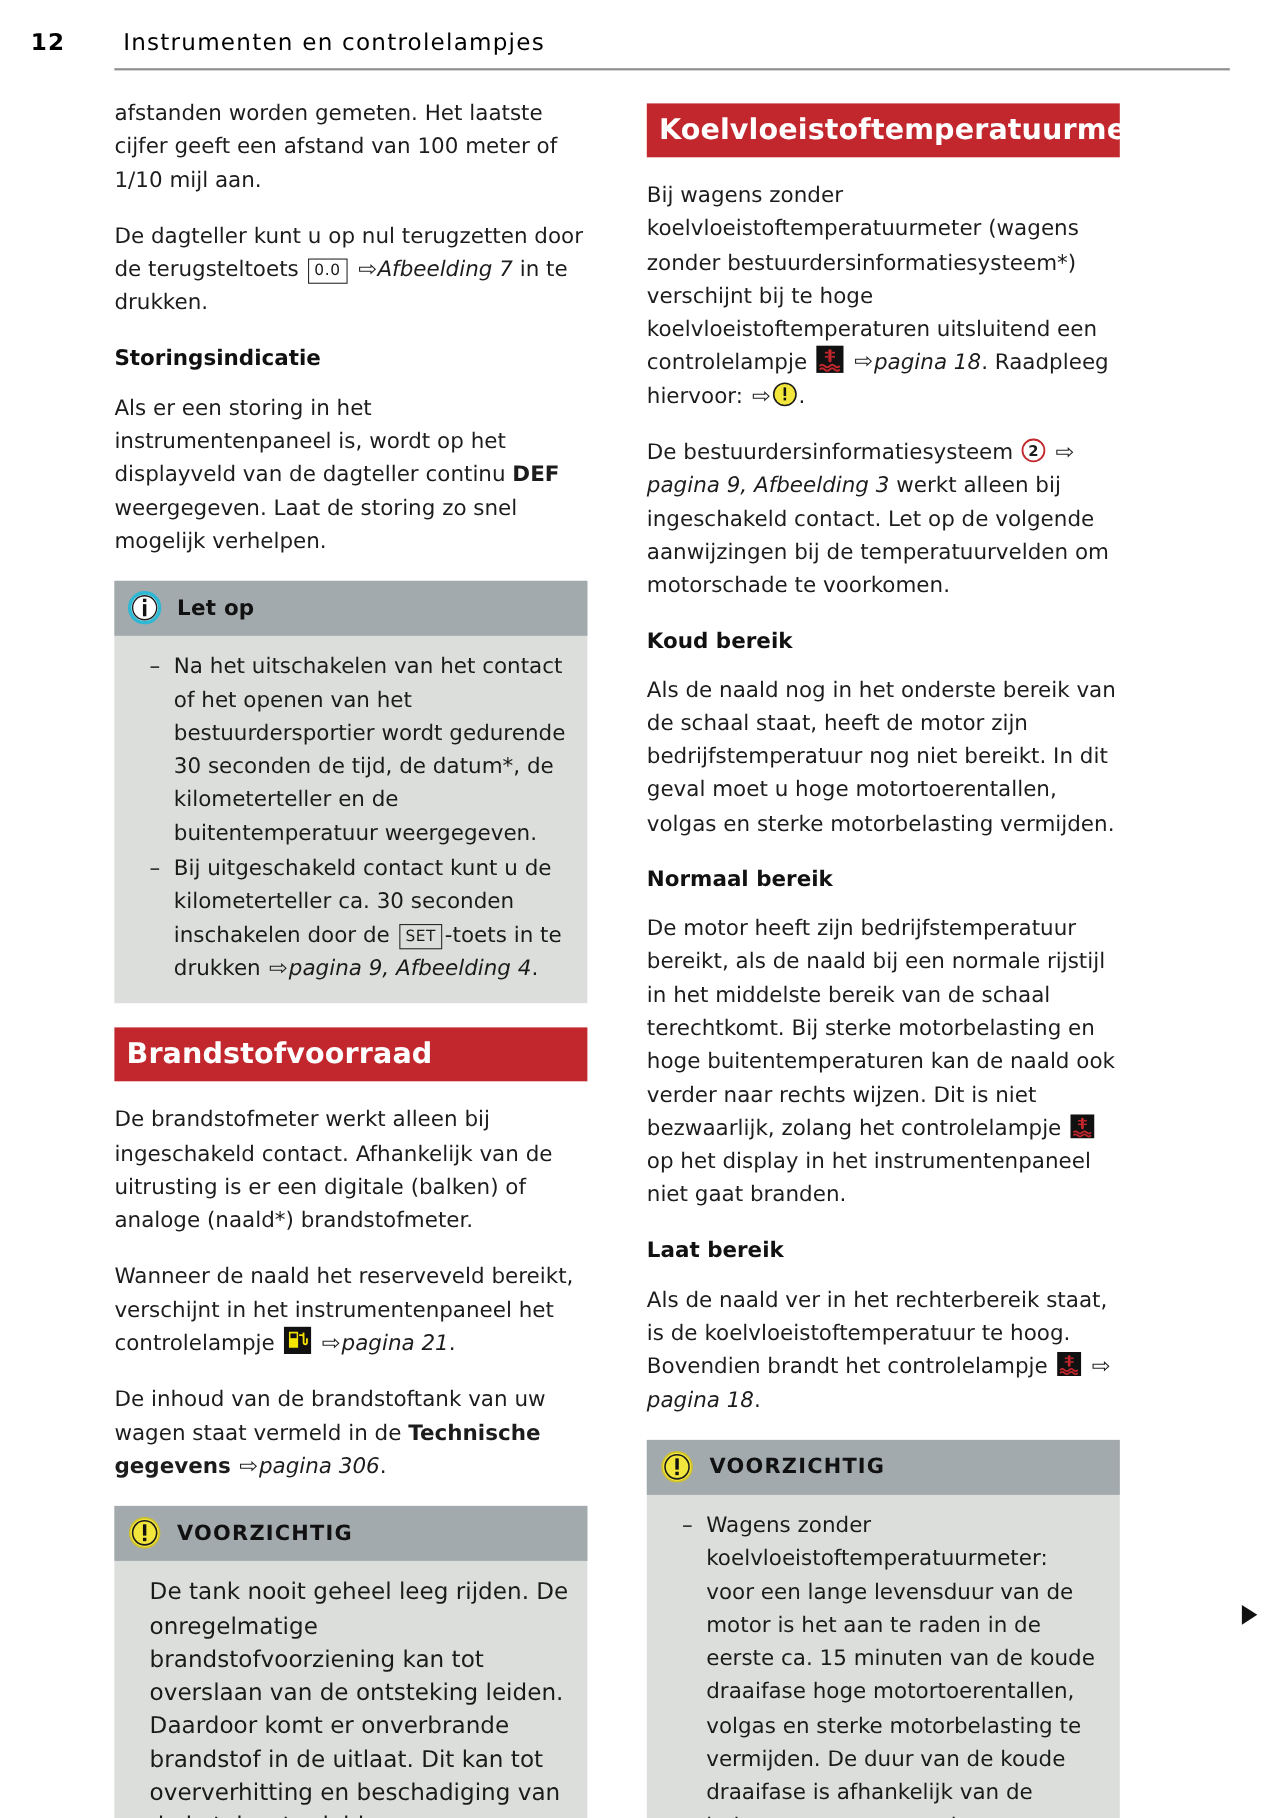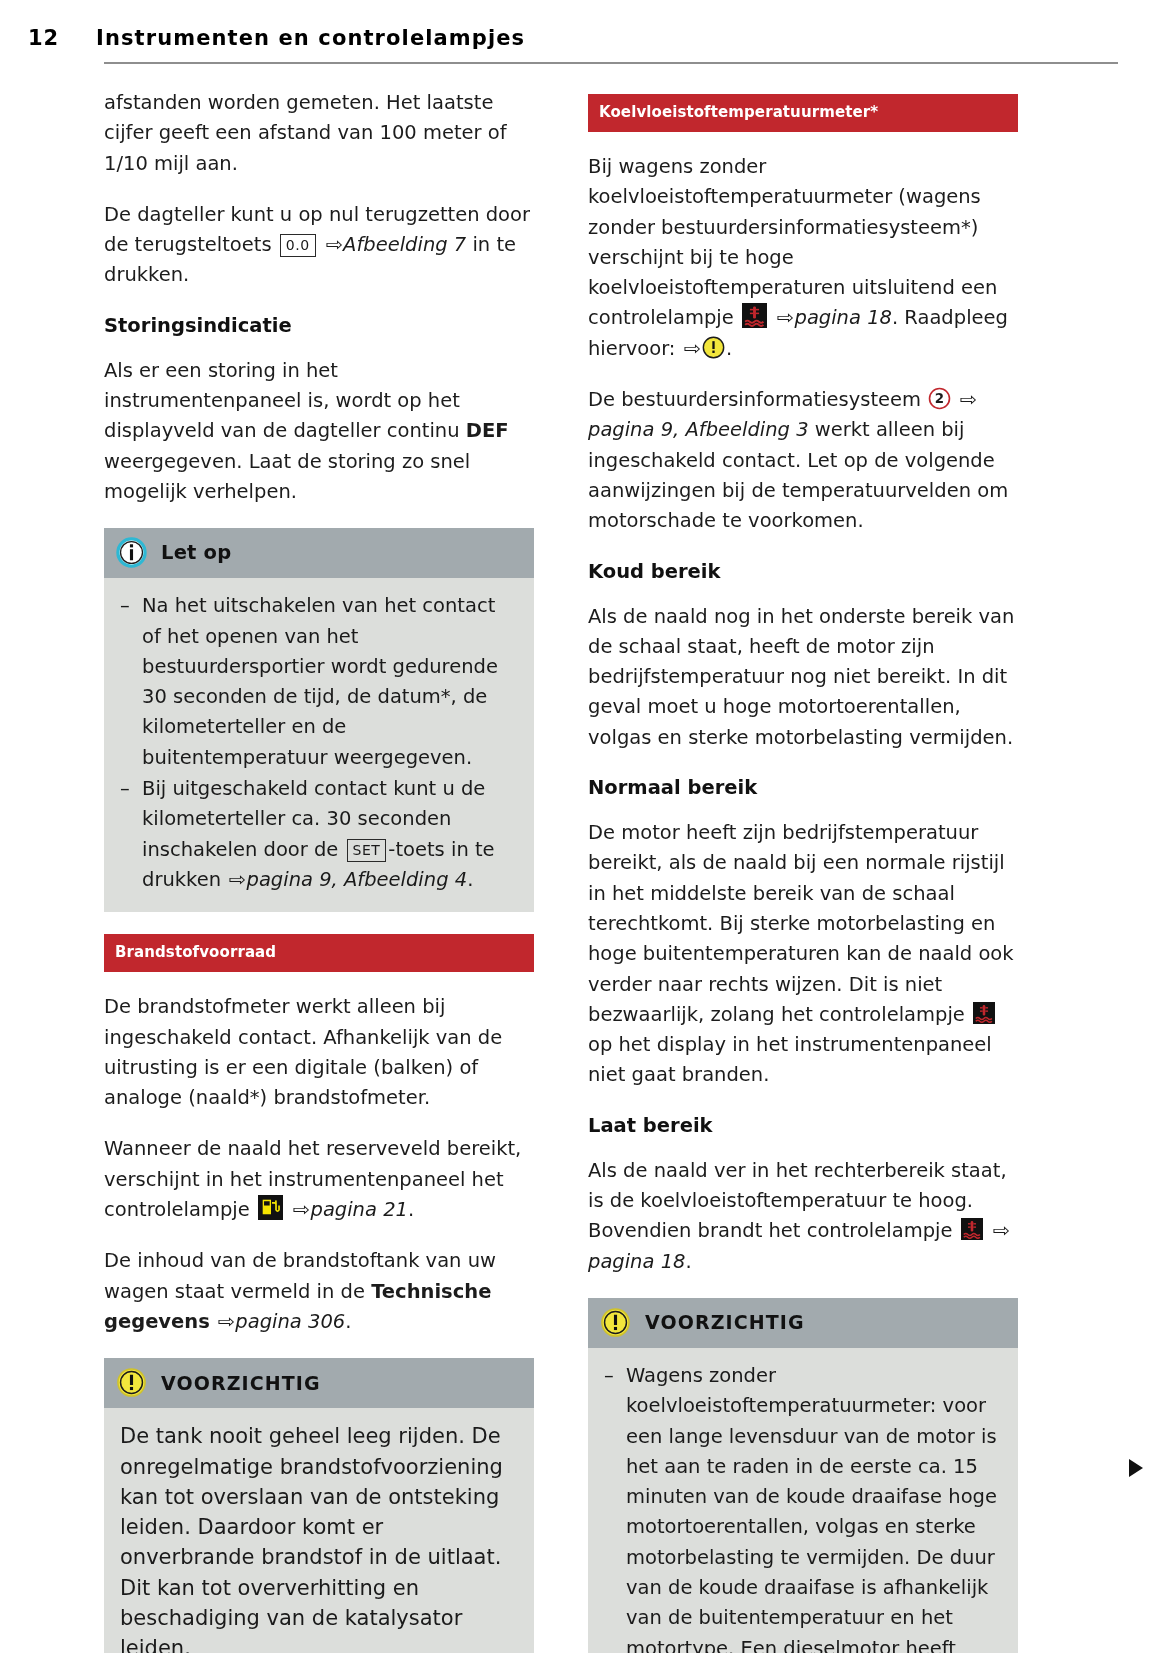--- a/index.html
+++ b/index.html
@@ -36,24 +36,24 @@
     position: absolute;
     left: 28px;
     top: 0;
     font-size: 21px;
     font-weight: bold;
     letter-spacing: 1px;
     color: #000;
   }
   .running-head {
     position: absolute;
-    left: 96px;
+    left: 112px;
     top: 0;
     font-size: 21px;
-    font-weight: bold;
+    font-weight: normal;
     letter-spacing: 1.1px;
     color: #000;
     white-space: nowrap;
   }
   .header-rule {
     position: absolute;
     left: 104px;
     top: 36px;
     width: 1014px;
     height: 2px;
@@ -82,21 +82,21 @@
     margin: 8px 0 16px 0;
     font-size: 19.5px;
     font-weight: bold;
     line-height: 28px;
     color: #111;
   }
 
   .redbar {
     background: #c1272d;
     color: #ffffff;
-    font-size: 15px;
+    font-size: 26px;
     font-weight: bold;
     line-height: 1;
     padding: 11px 10px 12px 11px;
     margin: 6px 0 20px 0;
     letter-spacing: 0.1px;
   }
 
   b, strong { font-weight: bold; }
   i, em { font-style: italic; }
 
@@ -116,21 +116,21 @@
     font-size: 19.5px;
     font-weight: bold;
     color: #111;
     letter-spacing: 0.2px;
   }
   .note-title.caps {
     font-size: 19px;
     letter-spacing: 1.1px;
   }
   .note-body {
-    padding: 13px 16px 16px 16px;
+    padding: 13px 16px 16px 32px;
   }
   .note-body p {
     margin: 0;
     font-size: 21px;
     line-height: 30.3px;
   }
   .note-body ul {
     margin: 0;
     padding: 0;
     list-style: none;

